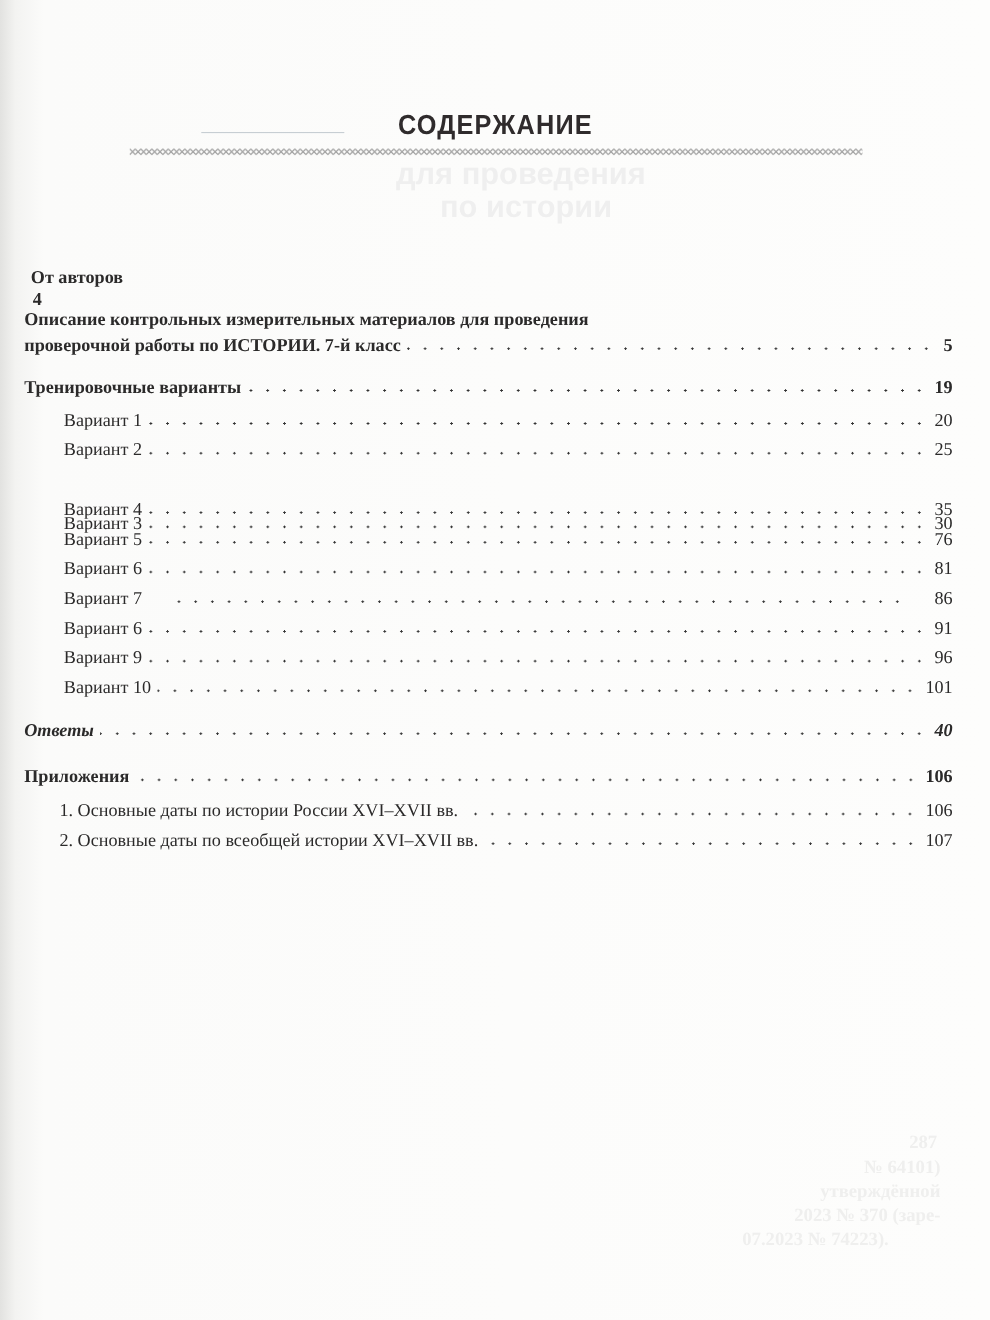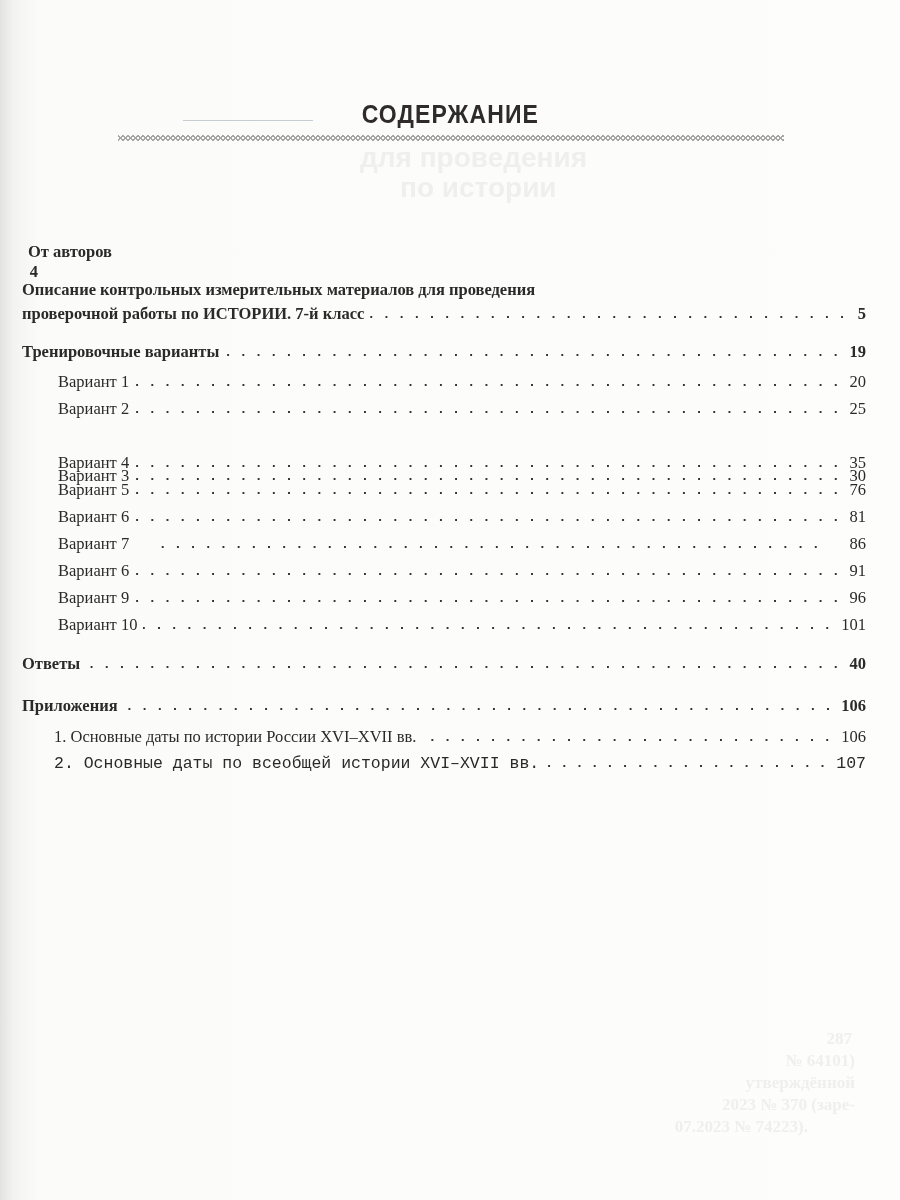--- a/index.html
+++ b/index.html
@@ -139,35 +139,35 @@
       <span class="label">Вариант 9</span>
       <span class="leader"></span>
       <span class="page-num">96</span>
     </div>
     <div class="row sub" style="top:599px;left:36px;width:808px;">
       <span class="label">Вариант 10</span>
       <span class="leader"></span>
       <span class="page-num">101</span>
     </div>
 
-    <div class="row top" style="top:638px;">
+    <div class="row top" style="top:638px;font-style:italic;">
       <span class="label">Ответы</span>
       <span class="leader"></span>
       <span class="page-num">40</span>
     </div>
 
     <div class="row top" style="top:680px;">
       <span class="label">Приложения</span>
       <span class="leader"></span>
       <span class="page-num">106</span>
     </div>
     <div class="row sub" style="top:711px;left:32px;width:812px;">
       <span class="label">1. Основные даты по истории России XVI–XVII вв.</span>
       <span class="leader"></span>
       <span class="page-num">106</span>
     </div>
-    <div class="row sub" style="top:738px;left:32px;width:812px;font-family:Liberation Mono, monospace;">
+    <div class="row sub" style="top:738px;left:32px;width:812px;">
       <span class="label">2. Основные даты по всеобщей истории XVI–XVII вв.</span>
       <span class="leader"></span>
       <span class="page-num">107</span>
     </div>
   </div>
 </div>
 
 </body></html>

